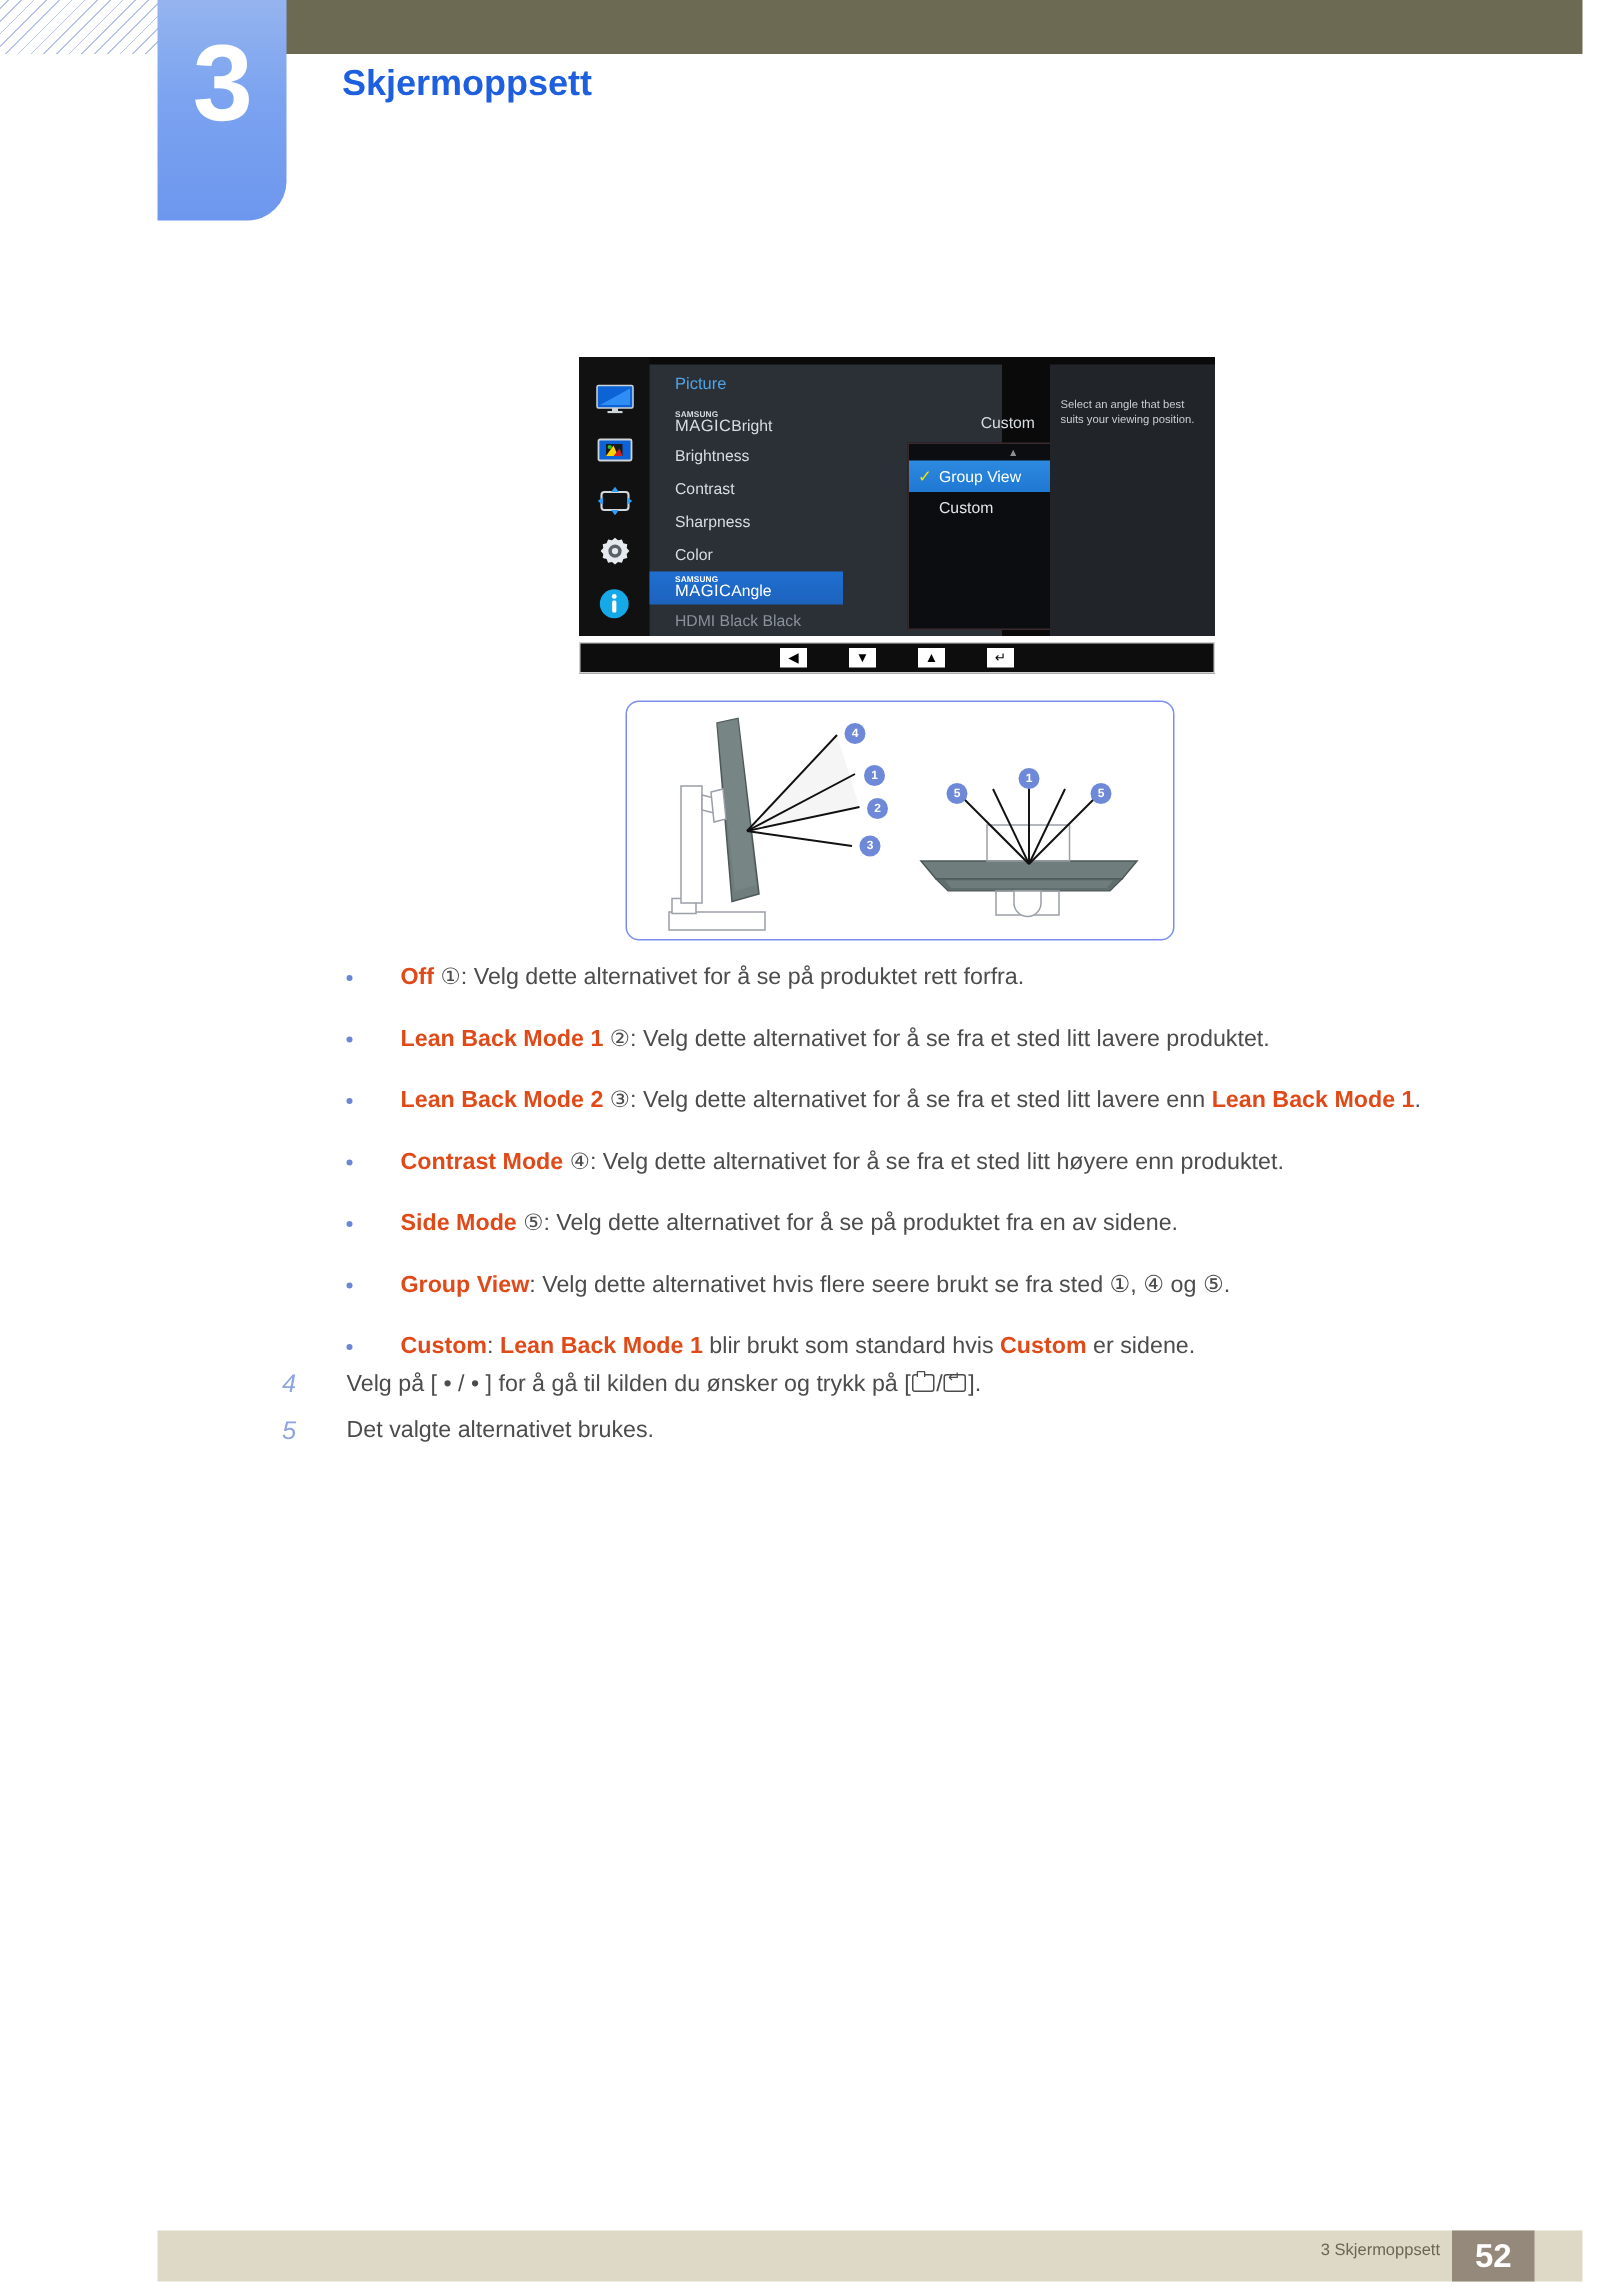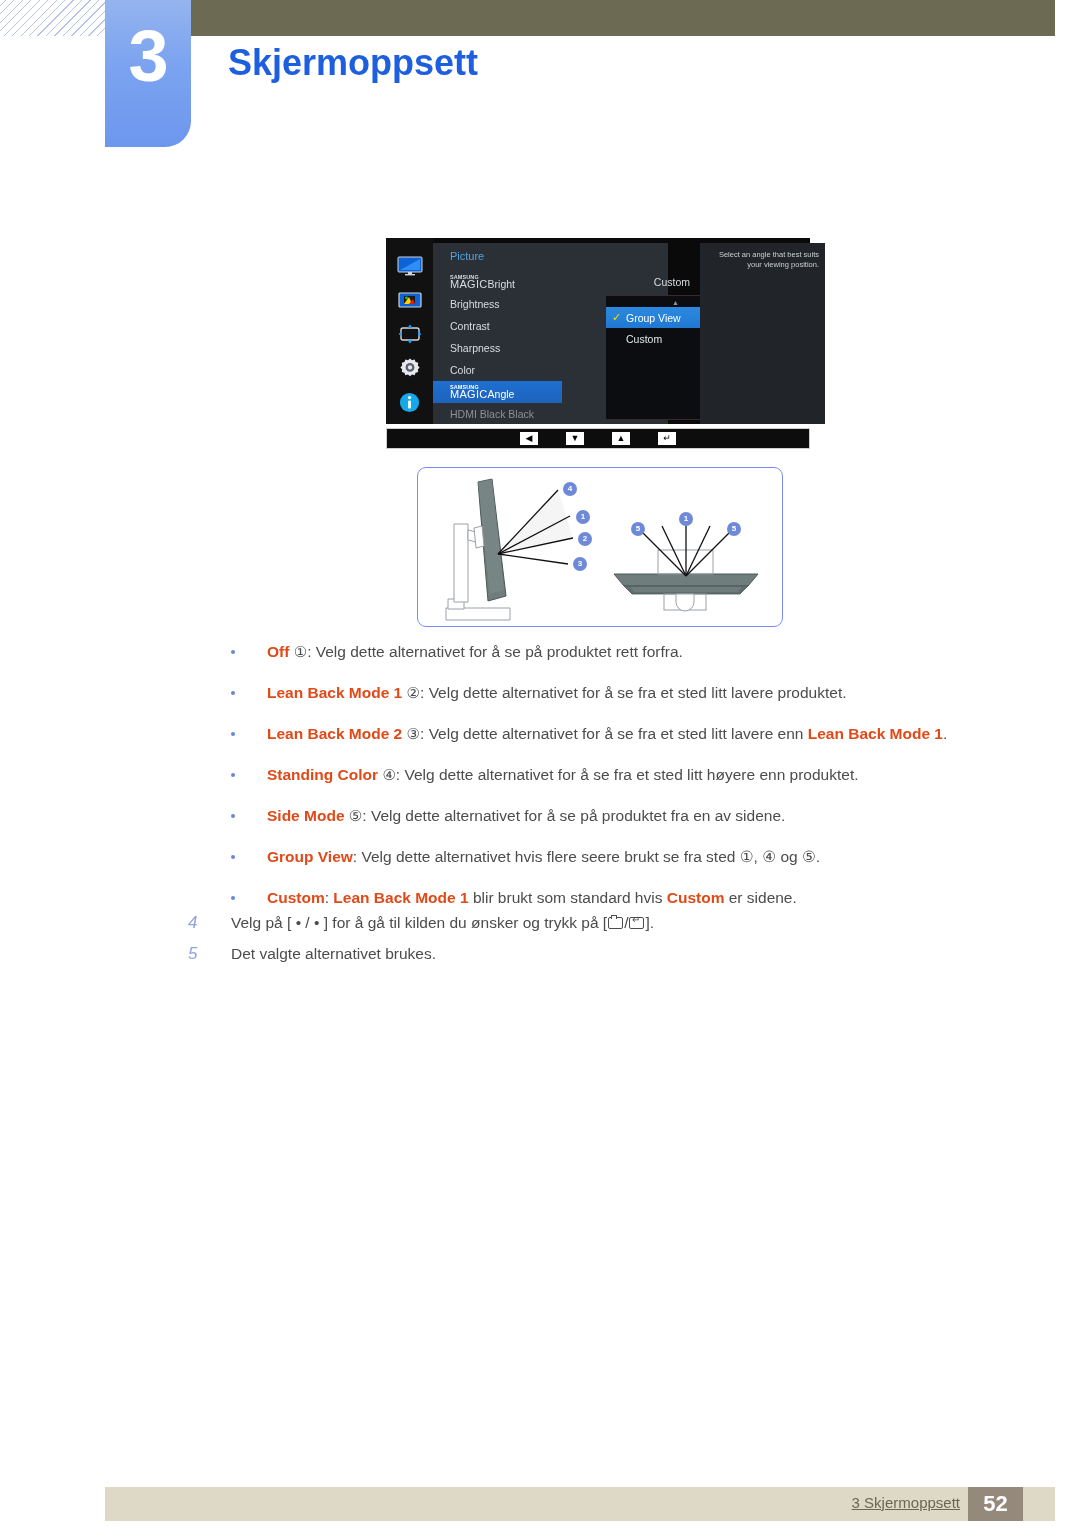--- a/index.html
+++ b/index.html
@@ -50,21 +50,21 @@
     font-size: 72px;
     font-weight: bold;
     line-height: 112px;
     text-align: center;
     letter-spacing: -1px;
   }
   .chapter-title {
     position: absolute;
     left: 228px;
     top: 42px;
-    font-size: 36px;
+    font-size: 24px;
     font-weight: bold;
     color: #1e5fe0;
     letter-spacing: 0px;
   }
 
   
   .osd {
     position: absolute;
     left: 386px;
     top: 238px;
@@ -184,29 +184,28 @@
     font-size: 11px;
     margin-right: 4px;
     width: 10px;
     display: inline-block;
   }
   .sub-nocheck { width: 14px; display:inline-block; }
 
   .osd-help {
     position: absolute;
     left: 314px; top: 5px;
-    width: 125px;
+    width: 110px;
     height: 181px;
     background: #212529;
     color: #c9ced3;
     font-size: 7.5px;
     line-height: 10px;
-    padding: 7px 6px 0 7px;
+    padding: 22px 6px 0 7px;
     box-sizing: border-box;
-    text-align: right;
   }
   .osd-btnbar {
     position: absolute;
     left: 386px; top: 428px;
     width: 424px;
     height: 21px;
     background: #0d0d0d;
     border: 1px solid #cfcfcf;
     box-sizing: border-box;
     display: flex;
@@ -333,23 +332,22 @@
     left: 105px;
     top: 1487px;
     width: 950px;
     height: 34px;
     background: #ddd9c6;
   }
   .footer-text {
     position: absolute;
     right: 120px;
     top: 1494px;
-    font-size: 15px;
+    font-size: 11px;
     color: #6b6752;
-    text-decoration: underline;
   }
   .footer-page {
     position: absolute;
     left: 968px;
     top: 1487px;
     width: 55px;
     height: 34px;
     background: #95897c;
     color: #ffffff;
     font-size: 22px;
@@ -525,21 +523,21 @@
     <span class="bold-o">Lean Back Mode 1</span>
     <span class="circ">②</span><span>: Velg dette alternativet for å se fra et sted litt lavere produktet.</span>
   </div>
 
   <div class="blt">
     <span class="bold-o">Lean Back Mode 2</span>
     <span class="circ">③</span><span>: Velg dette alternativet for å se fra et sted litt lavere enn </span><span class="bold-o">Lean Back Mode 1</span><span>.</span>
   </div>
 
   <div class="blt">
-    <span class="bold-o">Standing Color</span>
+    <span class="bold-o">Contrast Mode</span>
     <span class="circ">④</span><span>: Velg dette alternativet for å se fra et sted litt høyere enn produktet.</span>
   </div>
 
   <div class="blt">
     <span class="bold-o">Side Mode</span>
     <span class="circ">⑤</span><span>: Velg dette alternativet for å se på produktet fra en av sidene.</span>
   </div>
 
   <div class="blt">
     <span class="bold-o">Group View</span><span>: Velg dette alternativet hvis flere seere brukt se fra sted ①, ④ og ⑤.</span>

